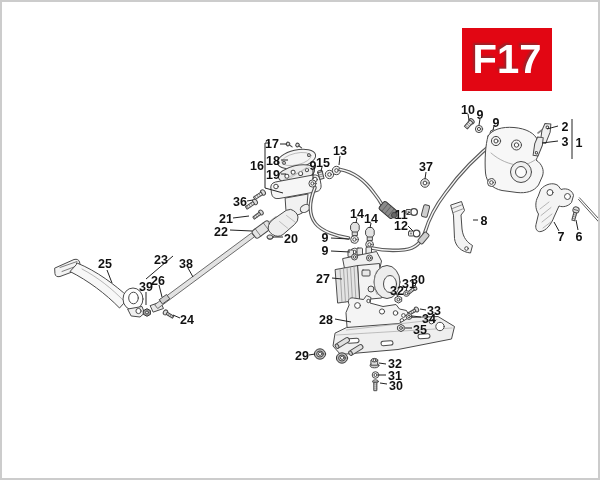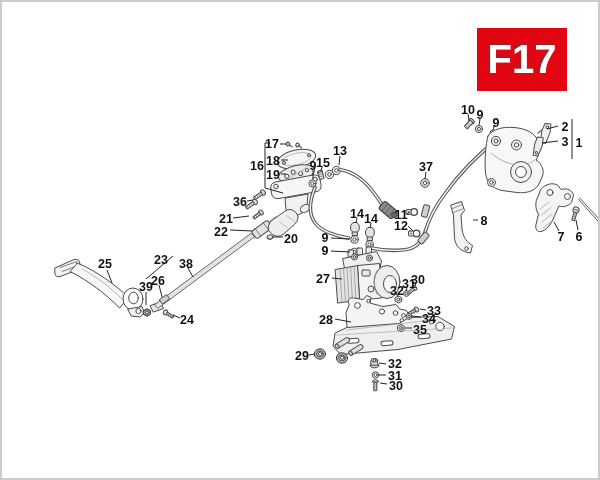--- a/index.html
+++ b/index.html
@@ -2,21 +2,21 @@
 <html><head>
 <meta charset="utf-8">
 <style>
   html,body{margin:0;padding:0;background:#ffffff;}
   .page{
     width:600px;height:480px;position:relative;background:#fff;
     border:2px solid #cccccc;box-sizing:border-box;overflow:hidden;
     font-family:"Liberation Sans",sans-serif;
   }
   .figure-badge{
-    position:absolute;left:475px;top:26px;width:90px;height:63px;
+    position:absolute;left:460px;top:26px;width:90px;height:63px;
     display:flex;align-items:center;justify-content:center;
     background:#e20613;color:#fff;
   }
   .figure-badge span{
     font-family:"Liberation Sans",sans-serif;
     font-weight:bold;font-size:40px;letter-spacing:0px;
     text-shadow:-2px -2px 2px rgba(70,70,70,0.45);
   }
   #diagram-svg{position:absolute;left:0;top:0;}
   #callout-layer text{

